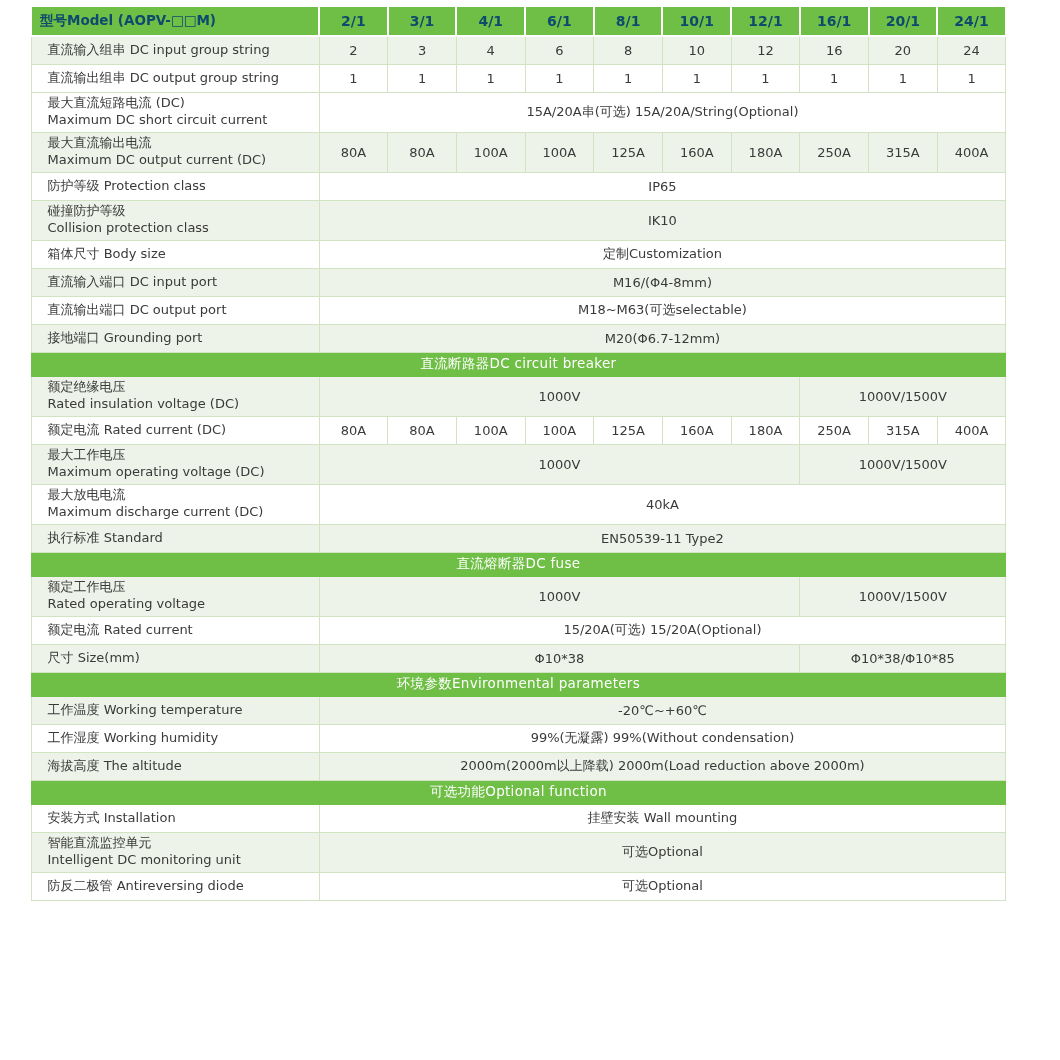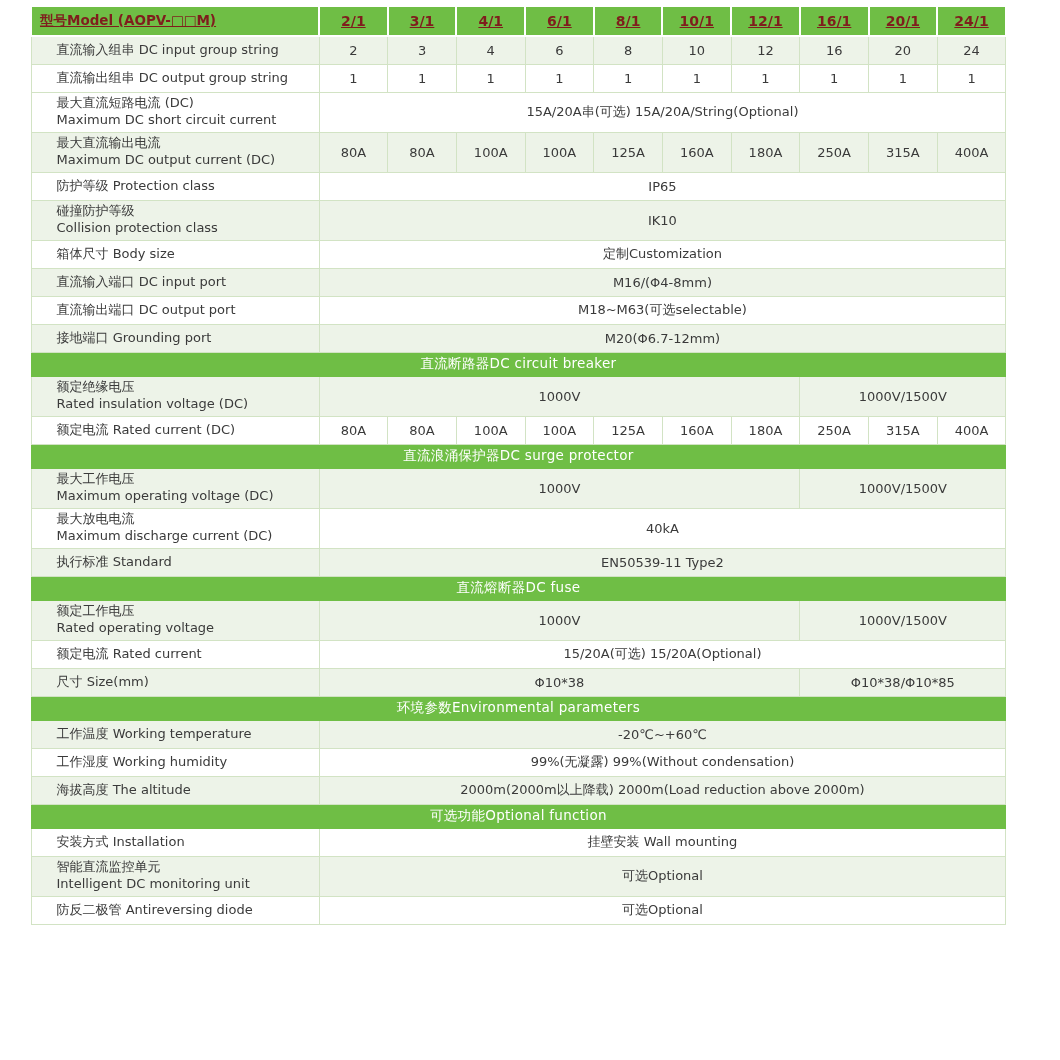--- a/index.html
+++ b/index.html
@@ -21,45 +21,44 @@
   }
   table.spec{
     border-collapse:collapse;
     table-layout:fixed;
     width:975px;
   }
   col.c-label{width:288px;}
   col.c-val{width:68.7px;}
   thead th{
     background:var(--green);
-    color:#7f1d1d;
+    color:#0c4a6e;
     border:2px solid #fff;
     font-weight:bold;
     font-size:14px;
     height:30px;
     text-align:center;
     padding:0 2px;
-    text-decoration:underline;
   }
   thead th.model{
     text-align:left;
     padding-left:8px;
     font-size:13.5px;
   }
   td{
     border:1px solid var(--border);
     font-size:13px;
     text-align:center;
     height:28px;
     padding:1px 4px;
     background:#fff;
   }
   td.label{
     text-align:left;
-    padding-left:25px;
+    padding-left:16px;
     white-space:pre-line;
     line-height:1.3;
     font-size:13px;
   }
   tr.tint td{background:var(--tint);}
   tr.tall td{height:40px;}
   td.section{
     background:var(--green);
     color:#fff;
     font-size:13.5px;
@@ -190,23 +189,20 @@
           <td>80A</td>
           <td>100A</td>
           <td>100A</td>
           <td>125A</td>
           <td>160A</td>
           <td>180A</td>
           <td>250A</td>
           <td>315A</td>
           <td>400A</td>
         </tr>
-        <tr>
-          <td colspan="11" class="section">直流浪涌保护器DC surge protector</td>
-        </tr>
         <tr class="tint tall">
           <td class="label">最大工作电压
 Maximum operating voltage (DC)</td>
           <td colspan="7">1000V</td>
           <td colspan="3">1000V/1500V</td>
         </tr>
         <tr class="tall">
           <td class="label">最大放电电流
 Maximum discharge current (DC)</td>
           <td colspan="10">40kA</td>

